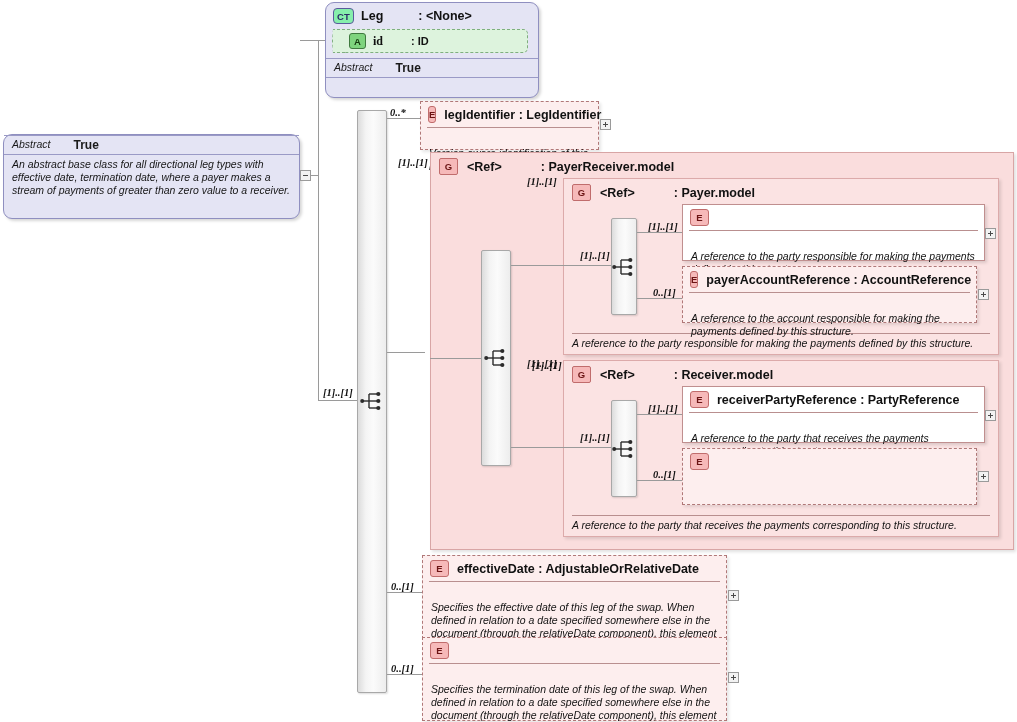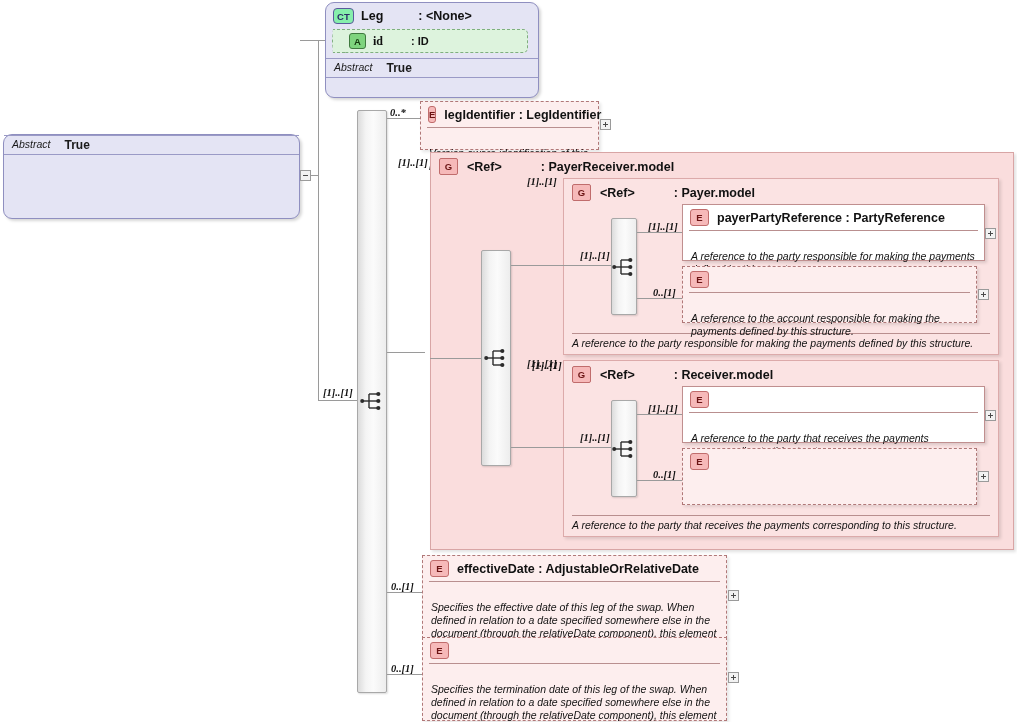--- a/index.html
+++ b/index.html
@@ -24,21 +24,21 @@
     white-space:nowrap;
   }
   .badge-ct{
     display:inline-flex;align-items:center;justify-content:center;
     border:1px solid #5a5a9b;border-radius:4px;background:#86efac;
     font-size:9.5px;font-weight:bold;color:#2b2b66;
     padding:0 3px;height:14px;line-height:13px;letter-spacing:.2px;
   }
   .ct-rows{border-top:1px solid #9a9ac6;}
   .ct-row{
-    display:flex;gap:14px;padding:2px 8px;font-size:10.5px;color:#1a1a1a;
+    display:flex;gap:23px;padding:2px 8px;font-size:10.5px;color:#1a1a1a;
     border-bottom:1px solid #9a9ac6;
   }
   .ct-row .k{font-style:italic;}
   .ct-row .v{font-weight:bold;font-size:12px;}
   .ct-doc{
     padding:3px 8px 5px 8px;font-size:10.5px;font-style:italic;color:#161616;
     line-height:1.22;
   }
 
   
@@ -160,20 +160,21 @@
     </div>
   </div>
 
   <div class="node ct-box" style="left:3px;top:134px;width:297px;height:85px;">
     <div class="ct-rows" style="border-top:1px solid #9a9ac6;">
       <div class="ct-row">
         <span class="k">Abstract</span>
         <span class="v">True</span>
       </div>
     </div>
+    <div class="ct-doc">An abstract base class for all directional leg types with effective date, termination date, where a payer makes a stream of payments of greater than zero value to a receiver.</div>
   </div>
 
   <div class="hline" style="left:300px;top:40px;width:25px;"></div>
   <div class="vline" style="left:318px;top:40px;height:360px;"></div>
   <div class="hline" style="left:300px;top:175px;width:18px;"></div>
   <div class="tgl" style="left:300px;top:170px;"></div>
   <div class="hline" style="left:318px;top:400px;width:52px;"></div>
   <div class="card" style="left:323px;top:387px;">[1]..[1]</div>
 
   <div class="seq-bar" style="left:357px;top:110px;width:30px;height:583px;">
@@ -257,30 +258,30 @@
     </svg>
   </div>
   <div class="hline" style="left:563px;top:265px;width:48px;"></div>
   <div class="hline" style="left:637px;top:232px;width:45px;"></div>
   <div class="hline" style="left:637px;top:298px;width:45px;"></div>
 
   <div class="card" style="left:648px;top:221px;">[1]..[1]</div>
   <div class="node el-box solid-white" style="left:682px;top:204px;width:303px;height:57px;">
     <div class="el-title">
       <span class="badge-e">E</span>
-      <span>payerPartyReference : PartyReference</span>
     </div>
     <div class="el-doc">A reference to the party responsible for making the payments defined by this structure.</div>
   </div>
   <div class="tgl plus" style="left:985px;top:228px;"></div>
 
   <div class="card" style="left:653px;top:287px;">0..[1]</div>
   <div class="node el-box dashed" style="left:682px;top:266px;width:295px;height:57px;">
     <div class="el-title">
       <span class="badge-e">E</span>
+      <span>payerAccountReference : AccountReference</span>
     </div>
     <div class="el-doc">A reference to the account responsible for making the payments defined by this structure.</div>
   </div>
   <div class="tgl plus" style="left:978px;top:289px;"></div>
 
   <div class="card" style="left:527px;top:358px;">[1]..[1]</div>
   <div class="node grp-panel inner" style="left:563px;top:360px;width:436px;height:177px;">
     <div class="grp-head">
       <span class="badge-g">G</span>
       <span>&lt;Ref&gt;</span>
@@ -304,20 +305,21 @@
     </svg>
   </div>
   <div class="hline" style="left:563px;top:447px;width:48px;"></div>
   <div class="hline" style="left:637px;top:414px;width:45px;"></div>
   <div class="hline" style="left:637px;top:480px;width:45px;"></div>
 
   <div class="card" style="left:648px;top:403px;">[1]..[1]</div>
   <div class="node el-box solid-white" style="left:682px;top:386px;width:303px;height:57px;">
     <div class="el-title">
       <span class="badge-e">E</span>
+      <span>receiverPartyReference : PartyReference</span>
     </div>
     <div class="el-doc">A reference to the party that receives the payments corresponding to this structure.</div>
   </div>
   <div class="tgl plus" style="left:985px;top:410px;"></div>
 
   <div class="card" style="left:653px;top:469px;">0..[1]</div>
   <div class="node el-box dashed" style="left:682px;top:448px;width:295px;height:57px;">
     <div class="el-title">
       <span class="badge-e">E</span>
     </div>

